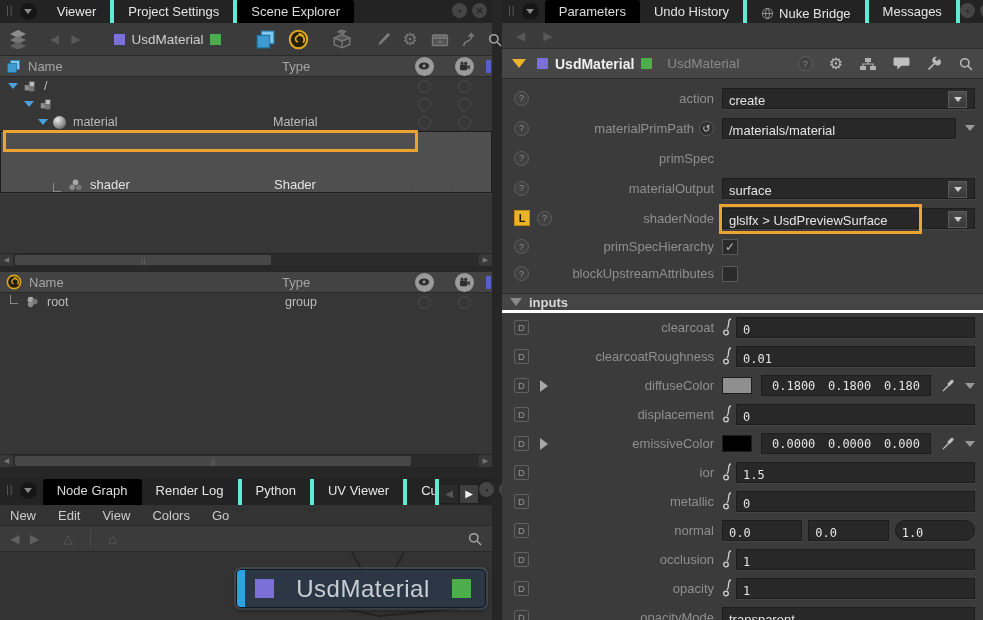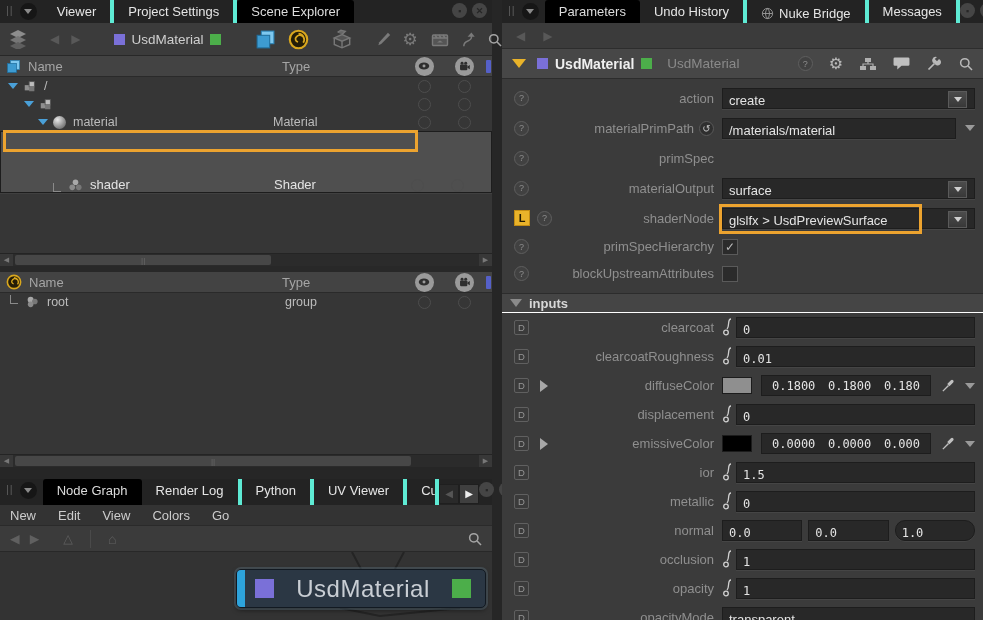--- a/index.html
+++ b/index.html
@@ -96,21 +96,21 @@
     display:flex; align-items:flex-end; padding:0 6px; color:#e4e4e4; font-size:13px; }
   .sel { flex:1; } .txt { flex:1; }
   .mono { font-family:"DejaVu Sans Mono", monospace; font-size:12px; }
   .ddbox { width:19px; height:17px; margin-left:auto; margin-right:1px; border:1px solid #5a5a5a;
     background:linear-gradient(#4c4c4c,#383838); display:flex; align-items:center; justify-content:center; flex-shrink:0; }
   .ddbox .t { width:0; height:0; border-left:4px solid transparent; border-right:4px solid transparent; border-top:5px solid #d0d0d0; }
   .ext-dd { width:0; height:0; border-left:5px solid transparent; border-right:5px solid transparent; border-top:6px solid #9a9a9a; margin-left:9px; flex-shrink:0; }
   .hlbox { position:absolute; left:-4px; top:-5px; width:203px; height:30px; border:3px solid #eca32f; pointer-events:none; z-index:3; }
   .checkbox { width:16px; height:16px; background:#2b2b2b; border:1px solid #5a5a5a; color:#b8b8b8; font-size:12px;
     display:flex; align-items:center; justify-content:center; }
-  .sect { height:20px; background:#454545; border-top:1px solid #2c2c2c; border-bottom:1px solid #ffffff;
+  .sect { height:20px; background:#454545; border-top:1px solid #2c2c2c; border-bottom:3px solid #ffffff;
     display:flex; align-items:center; gap:7px; padding-left:8px; margin-top:6px; flex-shrink:0; }
   .sect .dtri { width:0; height:0; border-left:6px solid transparent; border-right:6px solid transparent; border-top:8px solid #8a8a8a; }
   .sect span { font-weight:bold; color:#d8d8d8; font-size:13px; }
   .anim { width:11px; height:19px; margin-right:3px; flex-shrink:0; }
   .swatch { width:30px; height:17px; border:1px solid #1c1c1c; margin-right:9px; flex-shrink:0; }
   .cvals { width:172px; height:21px; background:#282828; border:1px solid #1d1d1d; display:flex; align-items:center;
     justify-content:space-between; padding:0 10px; color:#e4e4e4; }
   .trip { flex:1; margin-right:6px; }
   .trip:last-child { margin-right:0;border-radius:10px; }
   svg { display:block; }

